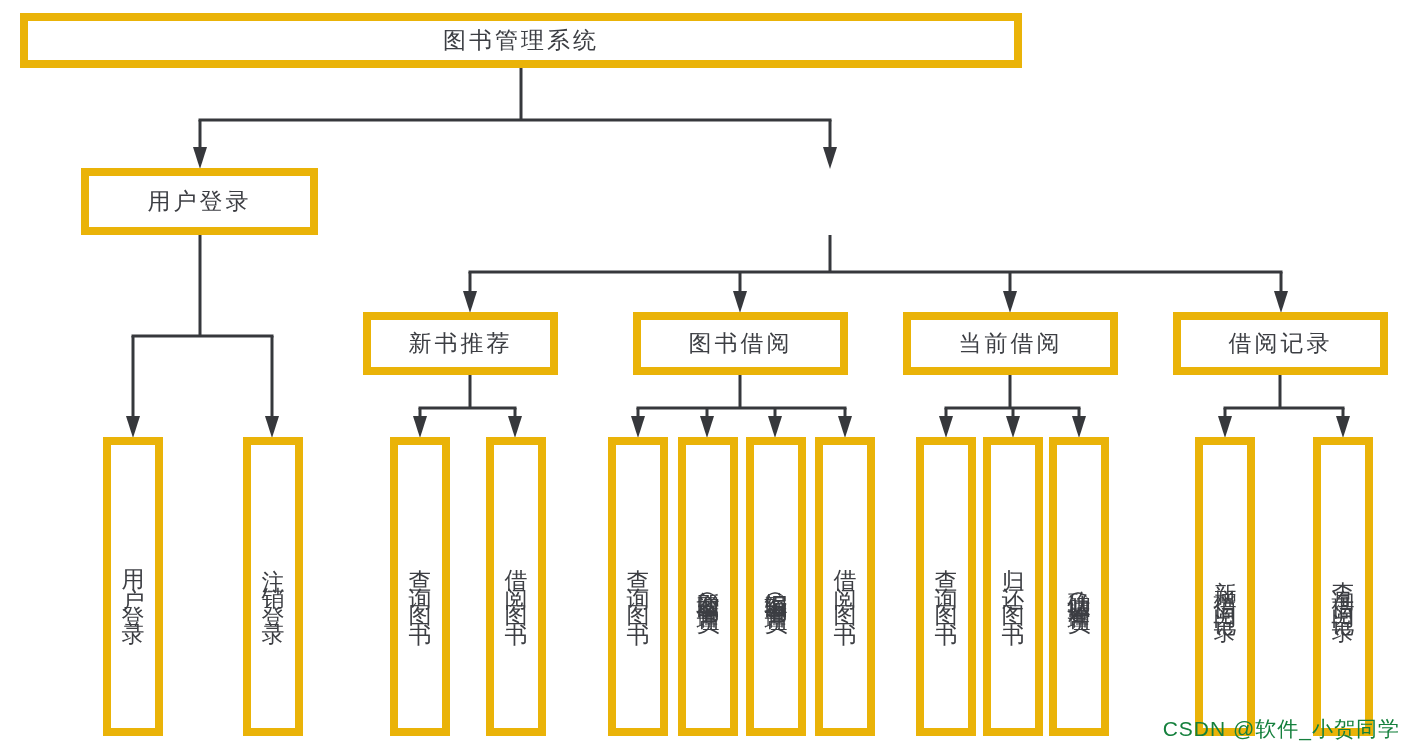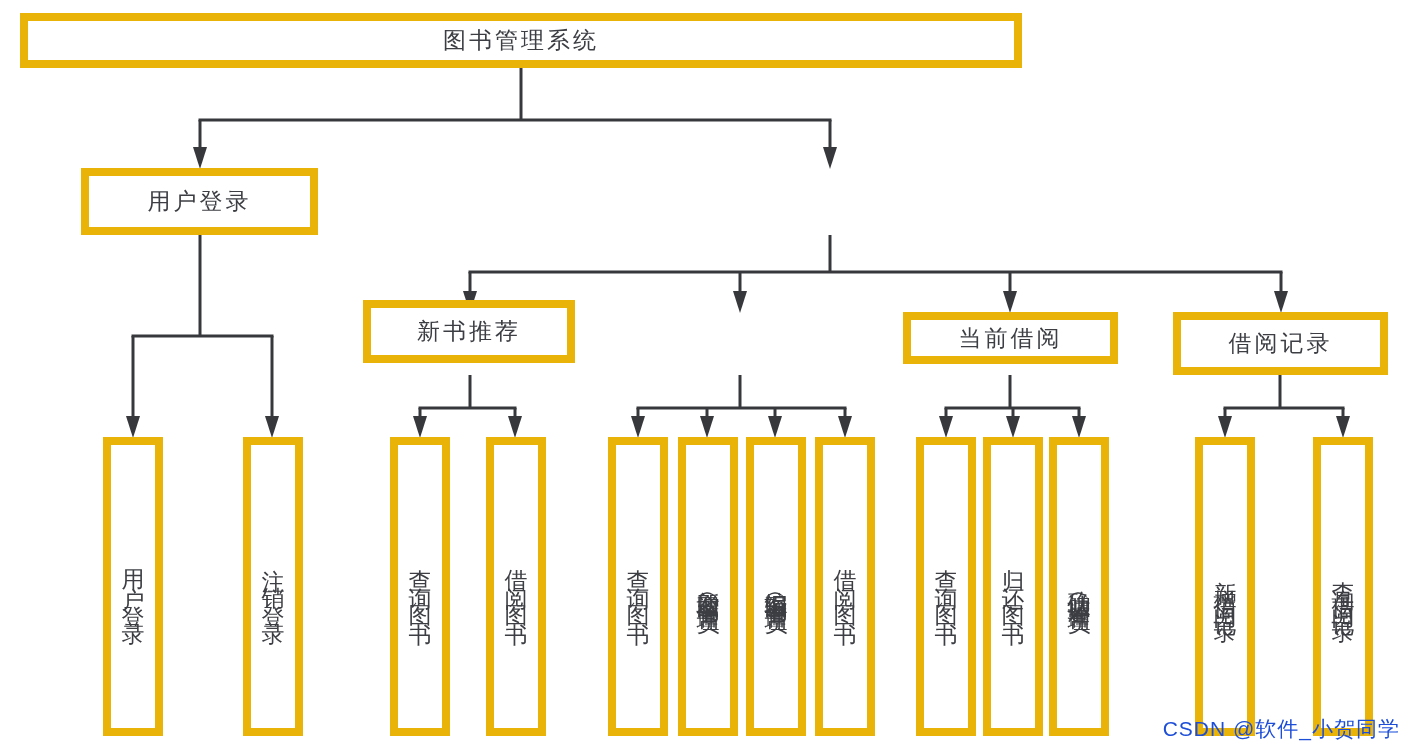--- a/index.html
+++ b/index.html
@@ -16,21 +16,21 @@
   .hbox .label { font-size:23px; letter-spacing:3px; white-space:nowrap; }
   .vbox .label {
     writing-mode:vertical-rl; text-orientation:mixed;
     font-size:23px; line-height:1; white-space:nowrap;
   }
   .ls-wide  .label { letter-spacing:18px; }
   .ls-mid   .label { letter-spacing:8px;  }
   .ls-tight .label { letter-spacing:3px;  }
   .watermark {
     position:absolute; right:5px; bottom:4px; z-index:5;
-    font-size:21px; color:#1d4ed8; letter-spacing:1px; white-space:nowrap;
+    font-size:21px; color:#15803d; letter-spacing:1px; white-space:nowrap;
     pointer-events:none;
     margin-top:32px;
   }
 </style>
 </head>
 <body>
 
 <div class="canvas">
 
   <svg class="wires" viewBox="0 0 1405 747" fill="none" stroke="#36383c" stroke-width="3">
@@ -110,24 +110,27 @@
   </svg>
 
   <div class="node hbox" style="left:20px; top:13px; width:1002px; height:55px;">
     <span class="label">图书管理系统</span>
   </div>
 
   <div class="node hbox" style="left:81px; top:168px; width:237px; height:67px;">
     <span class="label">用户登录</span>
   </div>
 
-  <div class="node hbox" style="left:363px; top:300px; width:212px; height:63px;font-family:Liberation Serif, serif;">
+  <div class="node hbox" style="left:363px; top:312px; width:195px; height:63px;font-family:Liberation Serif, serif;">
     <span class="label">新书推荐</span>
   </div>
-  <div class="node hbox" style="left:903px; top:312px; width:215px; height:52px;">
+  <div class="node hbox" style="left:633px; top:312px; width:215px; height:63px;">
+    <span class="label">图书借阅</span>
+  </div>
+  <div class="node hbox" style="left:903px; top:312px; width:215px; height:63px;">
     <span class="label">当前借阅</span>
   </div>
   <div class="node hbox" style="left:1173px; top:312px; width:215px; height:63px;">
     <span class="label">借阅记录</span>
   </div>
 
   <div class="node vbox ls-wide" style="left:103px; top:437px; width:60px; height:299px;">
     <span class="label">用户登录</span>
   </div>
   <div class="node vbox ls-wide" style="left:243px; top:437px; width:60px; height:299px;">

